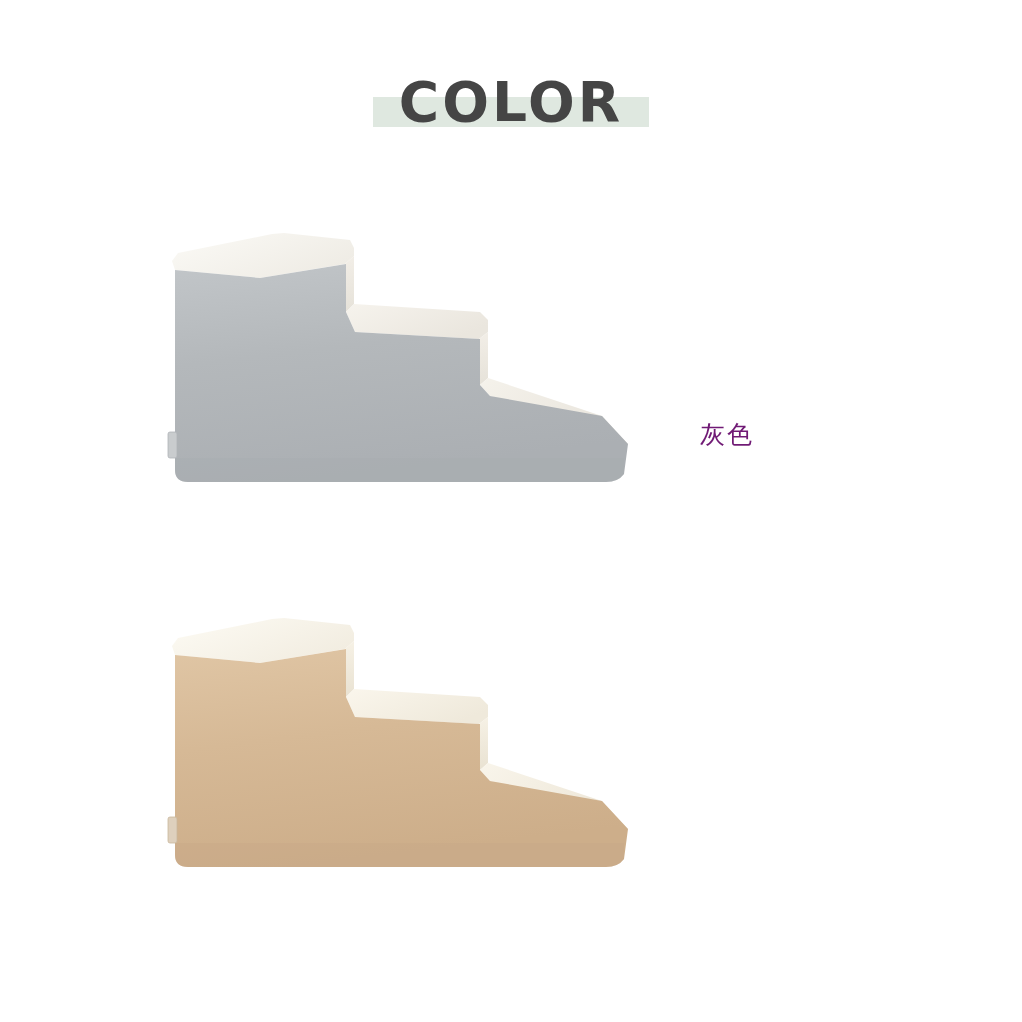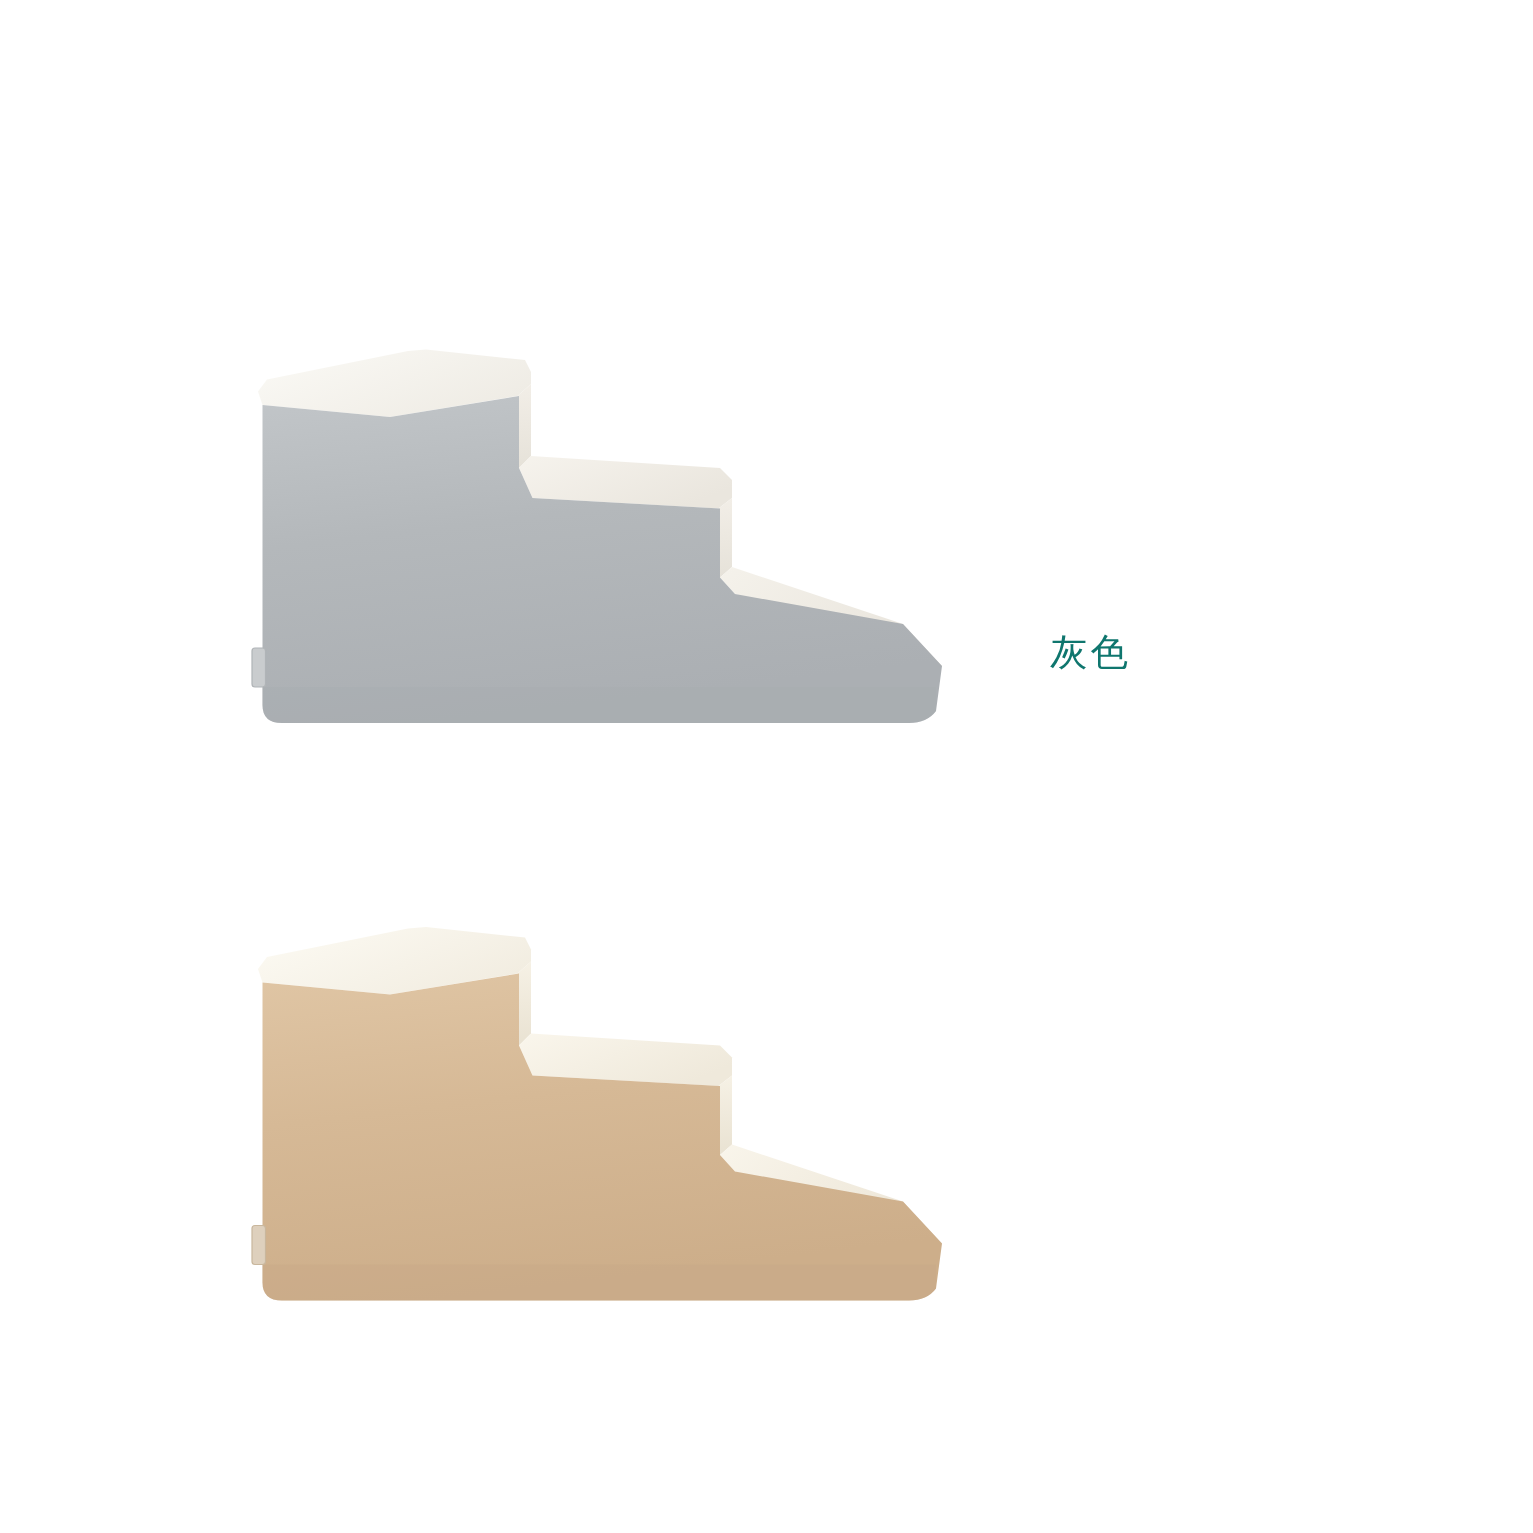--- a/index.html
+++ b/index.html
@@ -86,21 +86,21 @@
   
   .label-block {
     position: absolute;
     left: 700px;
     width: 280px;
   }
   #label-gray  { top: 220px; }
 
   .label-cn {
     font-size: 25px;
-    color: #0f766e;
+    color: #701a75;
     letter-spacing: 2px;
     font-family: "DejaVu Sans", sans-serif;
     line-height: 1.2;
     margin: 0 0 8px 0;
     white-space: nowrap;
   }
   .label-en {
     font-size: 37px;
     font-weight: bold;
     letter-spacing: 2.5px;
@@ -109,20 +109,28 @@
     margin: 0;
     white-space: nowrap;
   }
   .label-en.gray  { color: #aaadb5; }
 </style>
 </head>
 <body>
 
 <div id="page">
 
+  <div class="header">
+    <div class="title-wrap">
+      <span class="title-inner">
+        <span class="title-highlight"></span>
+        <span class="title-text">COLOR</span>
+      </span>
+    </div>
+  </div>
 
   <div class="variant-row" id="variant-gray">
     <div class="product-stage">
       <svg class="product-svg" viewBox="0 0 520 300" xmlns="http://www.w3.org/2000/svg">
         <defs>
           <linearGradient id="gSide" x1="0" y1="0" x2="0.25" y2="1">
             <stop offset="0%" stop-color="#c2c6c9"></stop>
             <stop offset="45%" stop-color="#b4b8bb"></stop>
             <stop offset="100%" stop-color="#abafb3"></stop>
           </linearGradient>

